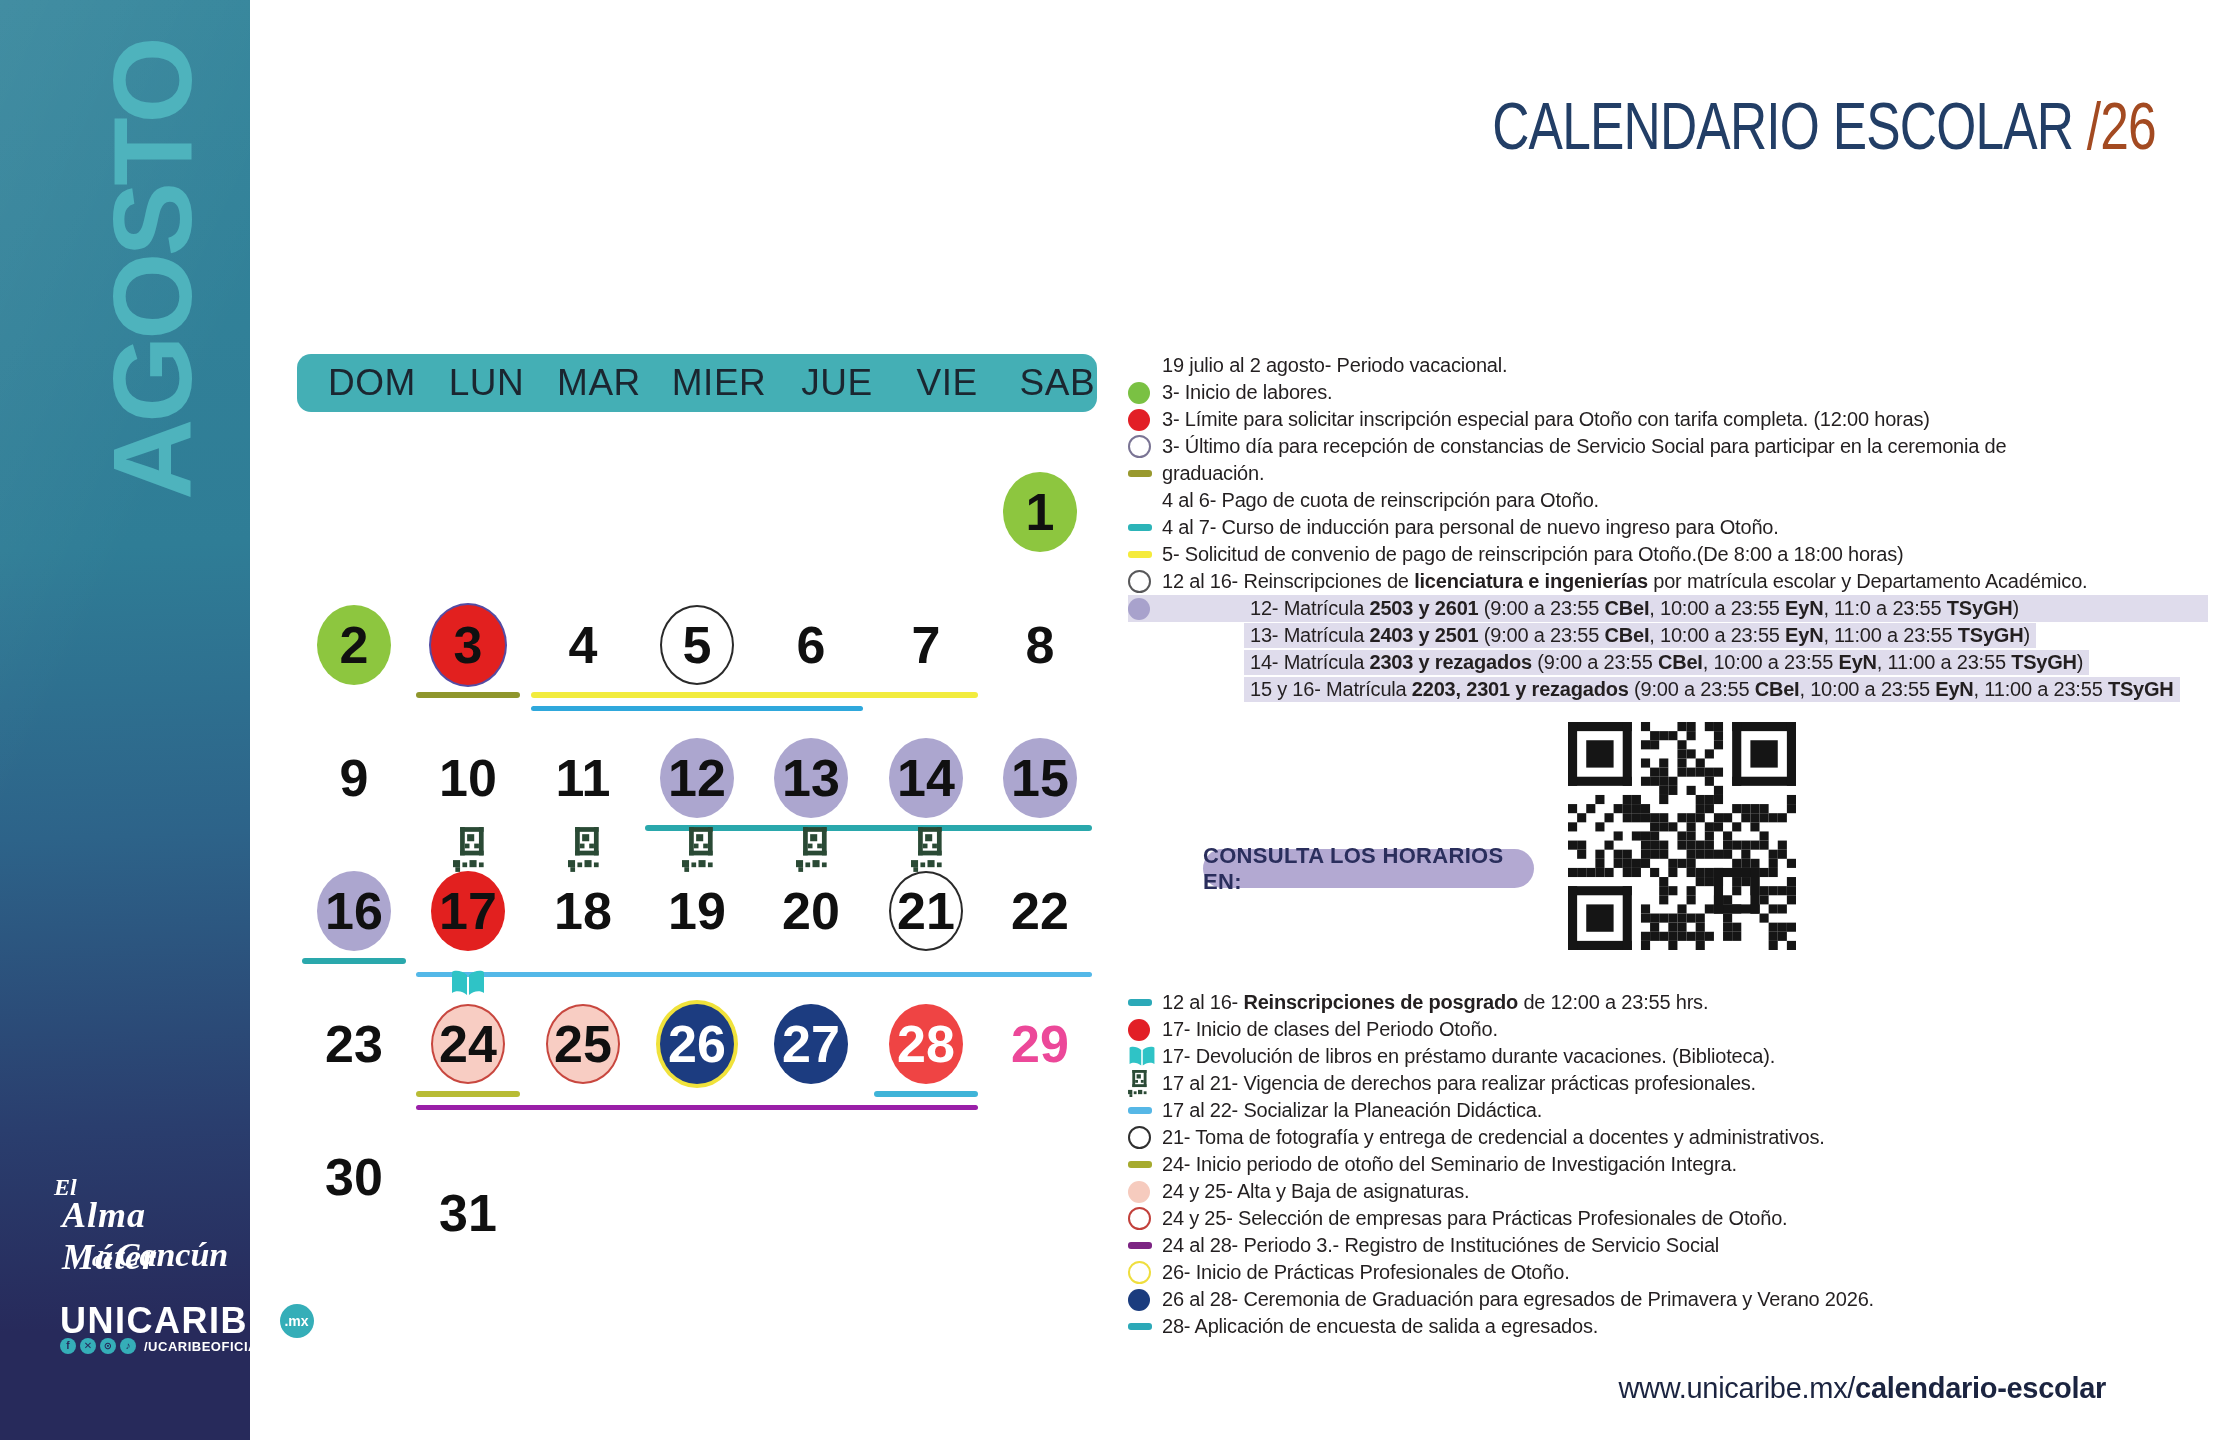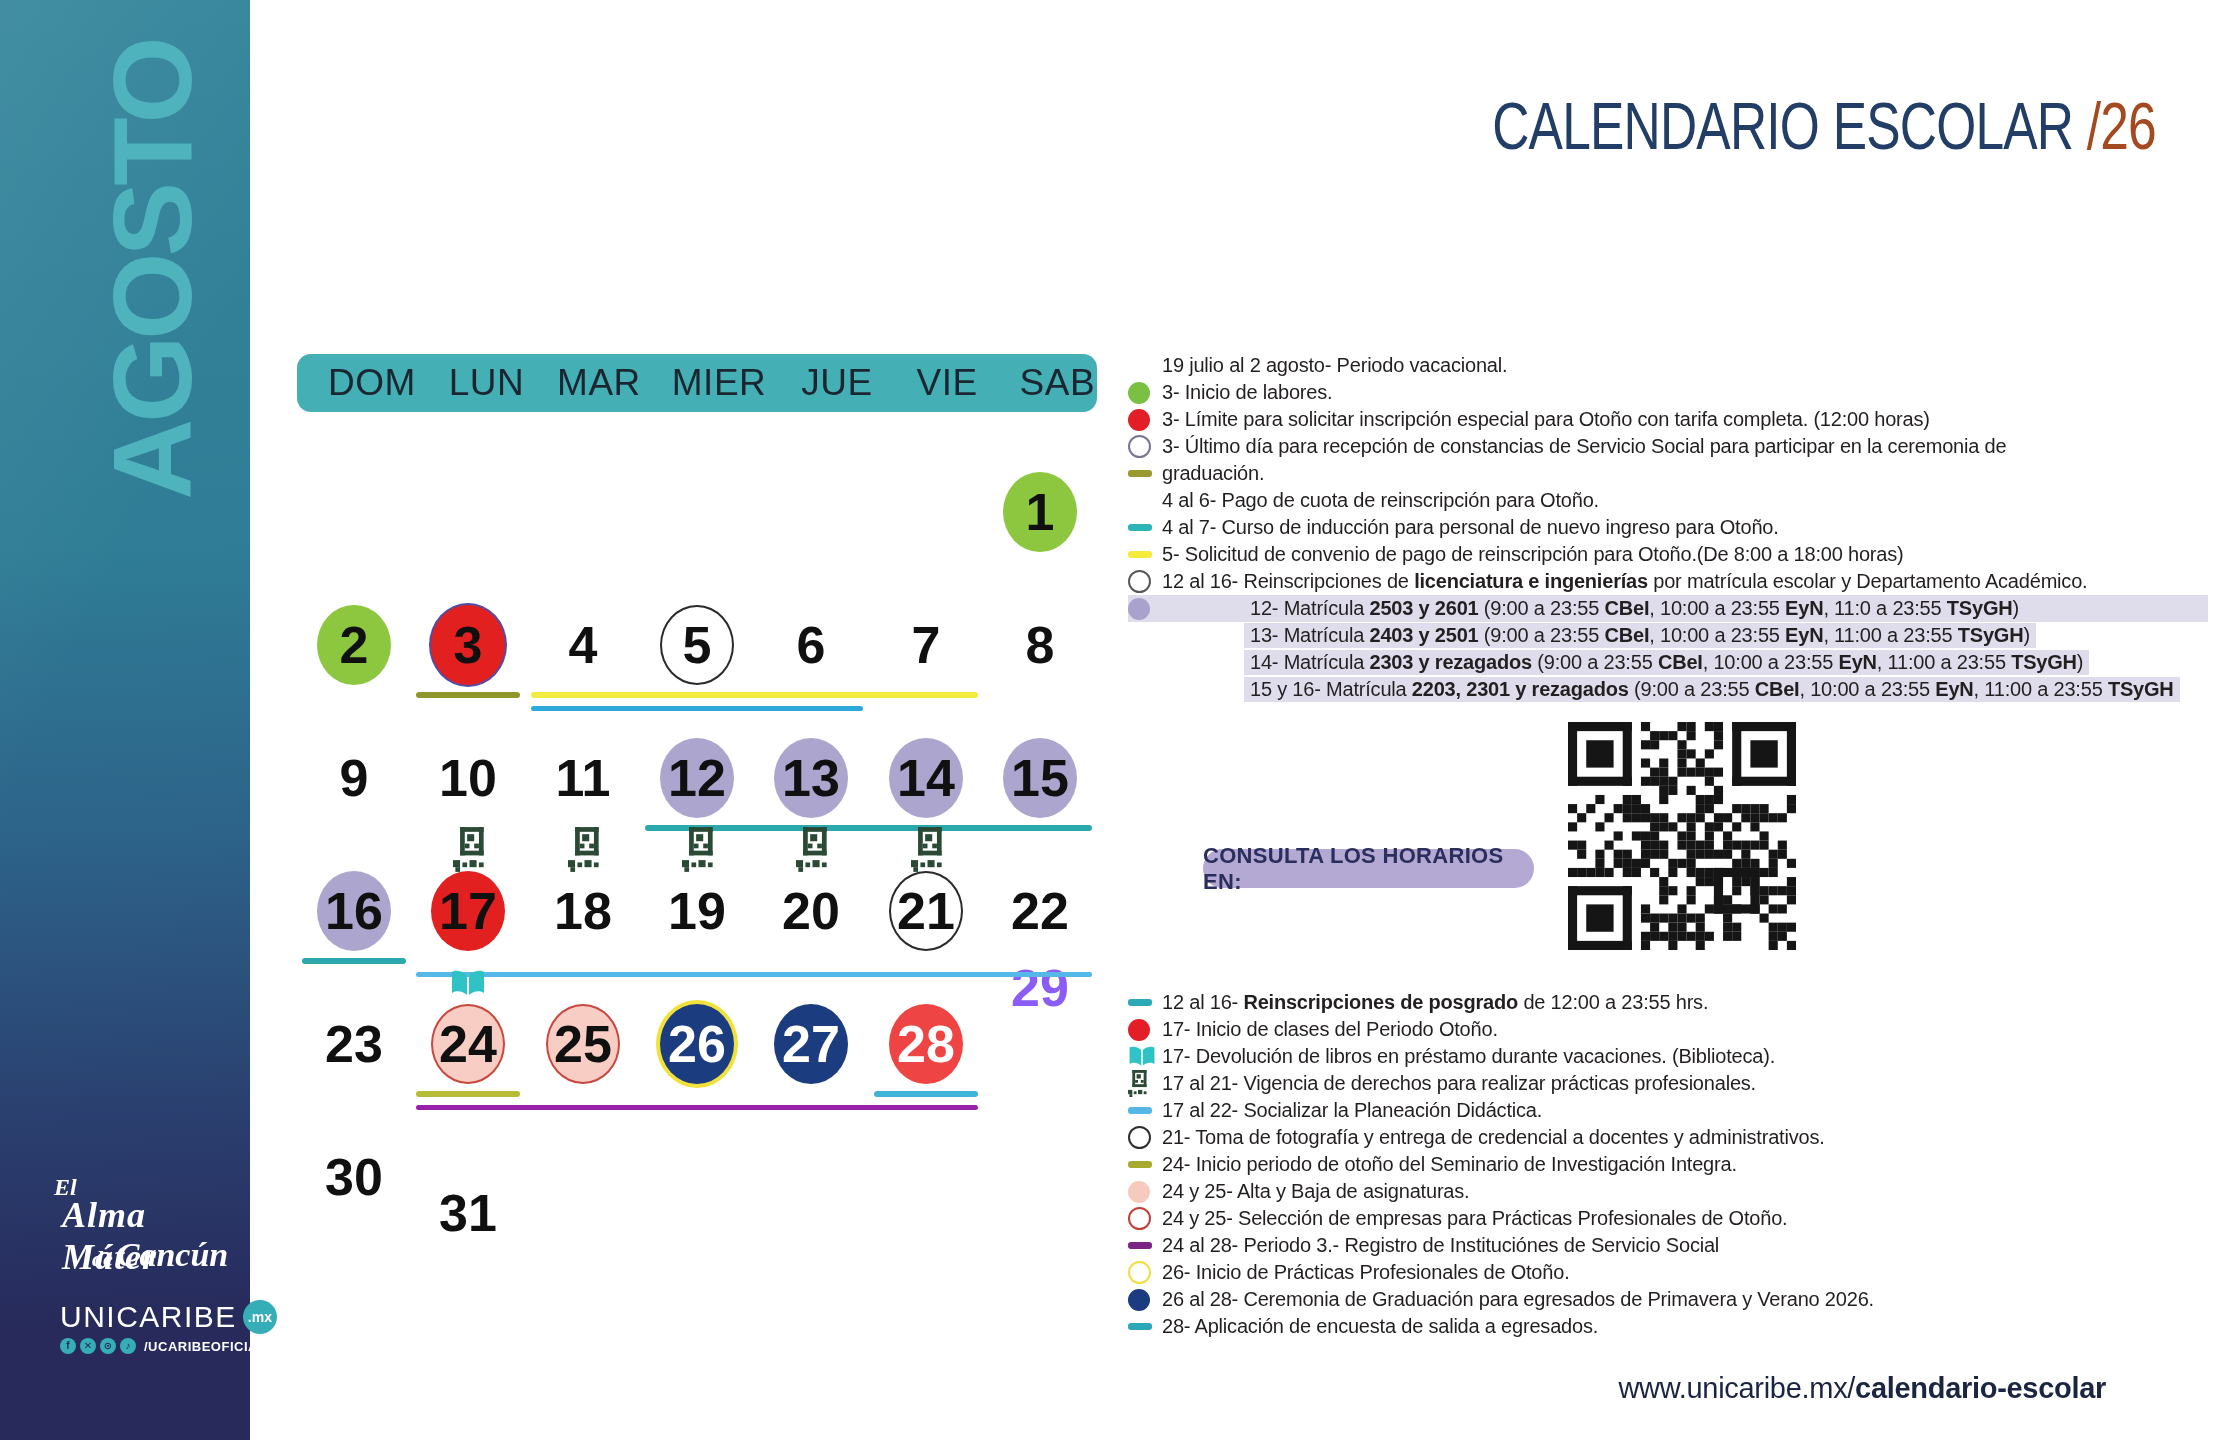--- a/index.html
+++ b/index.html
@@ -15,21 +15,21 @@
     transform:rotate(-90deg);display:flex;align-items:center;justify-content:center;
     font-size:112px;font-weight:700;letter-spacing:-4px;color:#4eb3bd;z-index:2;}
   #brand{position:absolute;left:0;top:1160px;width:250px;color:#fff;z-index:2;}
   #script-logo{position:relative;font-family:"Liberation Serif","DejaVu Serif",serif;
     font-style:italic;font-weight:700;color:#fff;}
   #script-el{position:absolute;left:54px;top:14px;font-size:24px;}
   #script-line1{position:absolute;left:62px;top:34px;font-size:36px;letter-spacing:1px;}
   #script-line2{position:absolute;left:92px;top:76px;font-size:34px;}
   #script-line2 .de{font-size:22px;margin-right:4px;}
   #unicaribe-row{position:absolute;left:60px;top:140px;display:flex;align-items:center;}
-  #unicaribe-word{font-size:30px;font-weight:400;letter-spacing:1.5px;}
+  #unicaribe-word{font-size:36px;font-weight:700;letter-spacing:1.5px;}
   #mx-badge{width:34px;height:34px;margin-left:6px;border-radius:50%;background:#35aeb8;
     display:flex;align-items:center;justify-content:center;font-size:14px;font-weight:700;}
   #social-row{position:absolute;left:60px;top:178px;display:flex;align-items:center;gap:4px;}
   .soc{width:16px;height:16px;border-radius:50%;background:#35aeb8;display:flex;
     align-items:center;justify-content:center;font-size:10px;font-weight:700;color:#272a5b;line-height:1;}
   #social-handle{font-size:13px;font-weight:700;letter-spacing:.5px;margin-left:4px;}
 
   
   #title{position:absolute;right:64px;top:88px;font-size:66px;font-weight:400;
     color:#223e66;white-space:nowrap;transform:scaleX(.78);transform-origin:right center;letter-spacing:-1px;}
@@ -129,21 +129,21 @@
       <div class="day" style="left: 660px; top: 871px; color: rgb(16, 16, 16);">19</div>
       <div class="day" style="left: 774px; top: 871px; color: rgb(16, 16, 16);">20</div>
       <div class="day" style="left: 889px; top: 871px; background: transparent; color: rgb(16, 16, 16); border: 2.5px solid rgb(42, 42, 42);">21</div>
       <div class="day" style="left: 1003px; top: 871px; color: rgb(16, 16, 16);">22</div>
       <div class="day" style="left: 317px; top: 1004px; color: rgb(16, 16, 16);">23</div>
       <div class="day" style="left: 431px; top: 1004px; background: rgb(248, 205, 195); color: rgb(16, 16, 16); border: 2.5px solid rgb(200, 71, 63);">24</div>
       <div class="day" style="left: 546px; top: 1004px; background: rgb(248, 205, 195); color: rgb(16, 16, 16); border: 2.5px solid rgb(200, 71, 63);">25</div>
       <div class="day" style="left: 660px; top: 1004px; background: rgb(28, 60, 128); color: rgb(255, 255, 255); box-shadow: rgb(240, 226, 59) 0px 0px 0px 4px;">26</div>
       <div class="day" style="left: 774px; top: 1004px; background: rgb(28, 60, 128); color: rgb(255, 255, 255);">27</div>
       <div class="day" style="left: 889px; top: 1004px; background: #ef4444; color: rgb(255, 255, 255);">28</div>
-      <div class="day" style="left: 1003px; top: 948px; color: #8b5cf6;">29</div>
+      <div class="day" style="left: 1003px; top: 1004px; color: #ec4899;">29</div>
       <div class="day" style="left: 317px; top: 1137px; color: rgb(16, 16, 16);">30</div>
       <div class="day" style="left: 431px; top: 1173px; color: rgb(16, 16, 16);">31</div>
       <div class="evline" style="left: 416px; width: 104px; top: 692px; height: 6px; background: rgb(143, 150, 44);"></div>
       <div class="evline" style="left: 531px; width: 447px; top: 692px; height: 6px; background: rgb(242, 236, 62);"></div>
       <div class="evline" style="left: 531px; width: 332px; top: 706px; height: 5px; background: rgb(47, 168, 220);"></div>
       <div class="evline" style="left: 645px; width: 447px; top: 825px; height: 6px; background: rgb(42, 168, 172);"></div>
       <div class="evline" style="left: 302px; width: 104px; top: 958px; height: 6px; background: rgb(42, 168, 172);"></div>
       <div class="evline" style="left: 416px; width: 676px; top: 972px; height: 5px; background: rgb(84, 184, 232);"></div>
       <div class="evline" style="left: 416px; width: 104px; top: 1091px; height: 6px; background: rgb(184, 188, 53);"></div>
       <div class="evline" style="left: 874px; width: 104px; top: 1091px; height: 6px; background: rgb(63, 180, 216);"></div>

